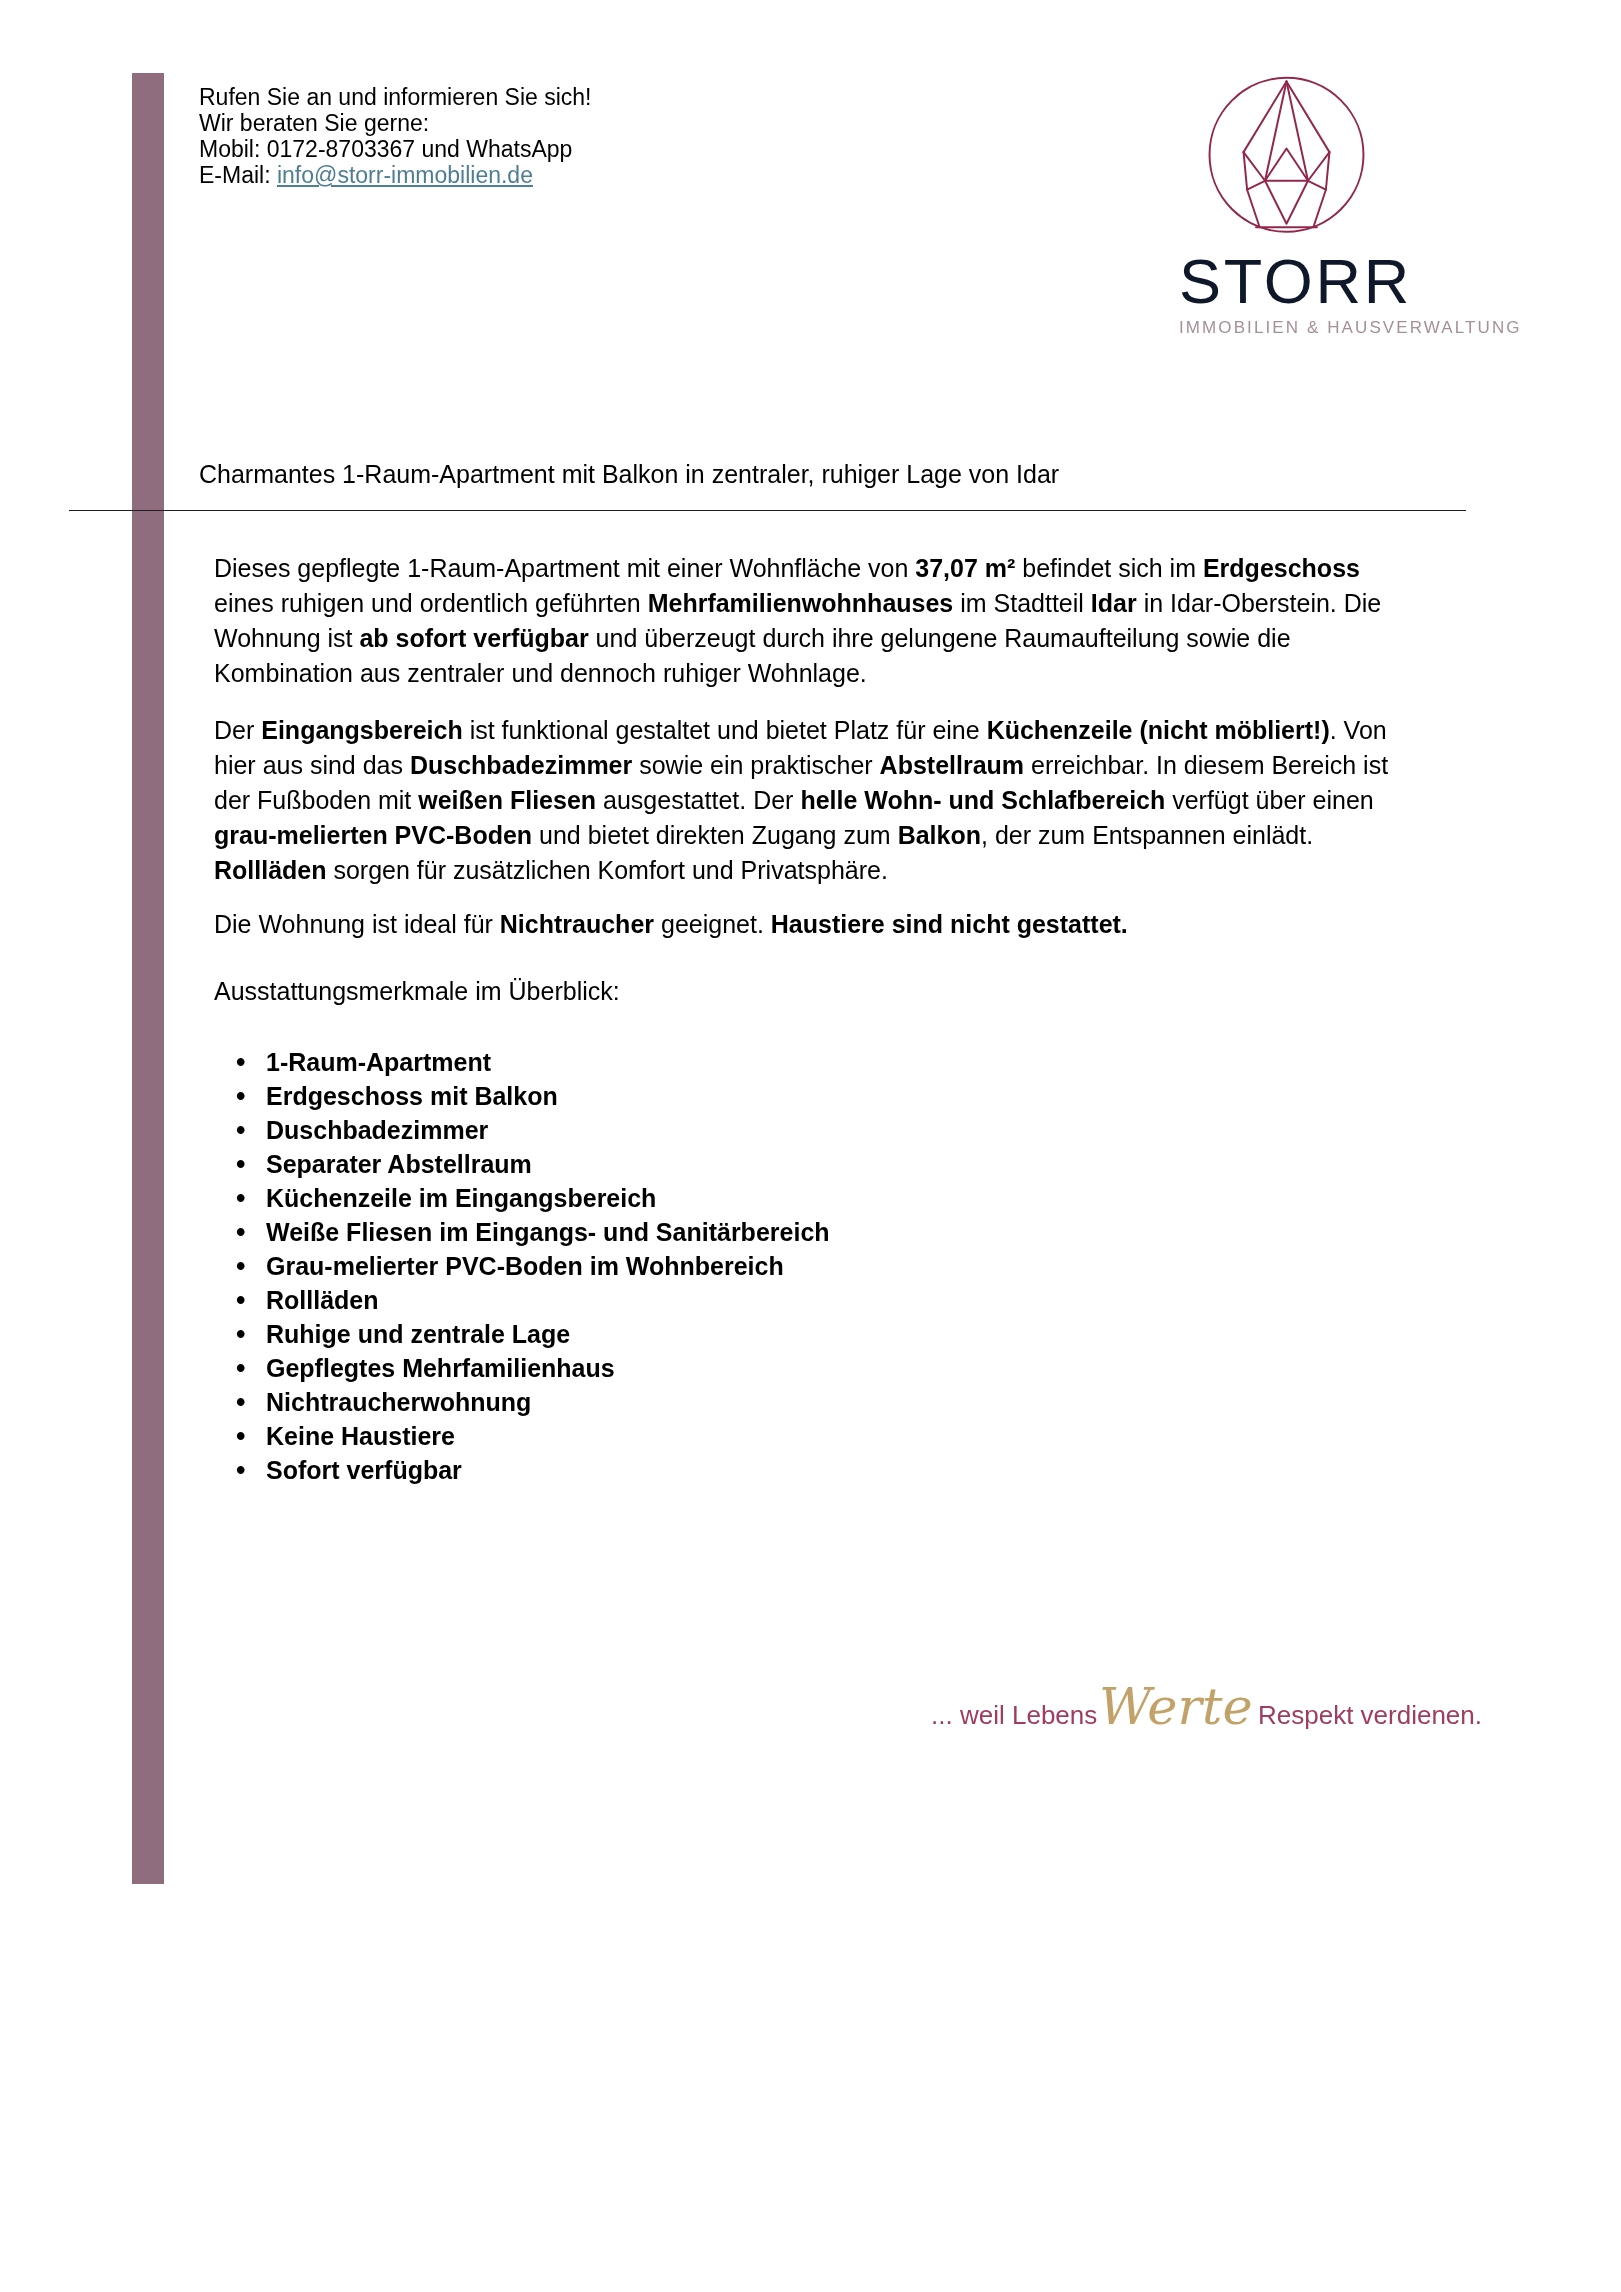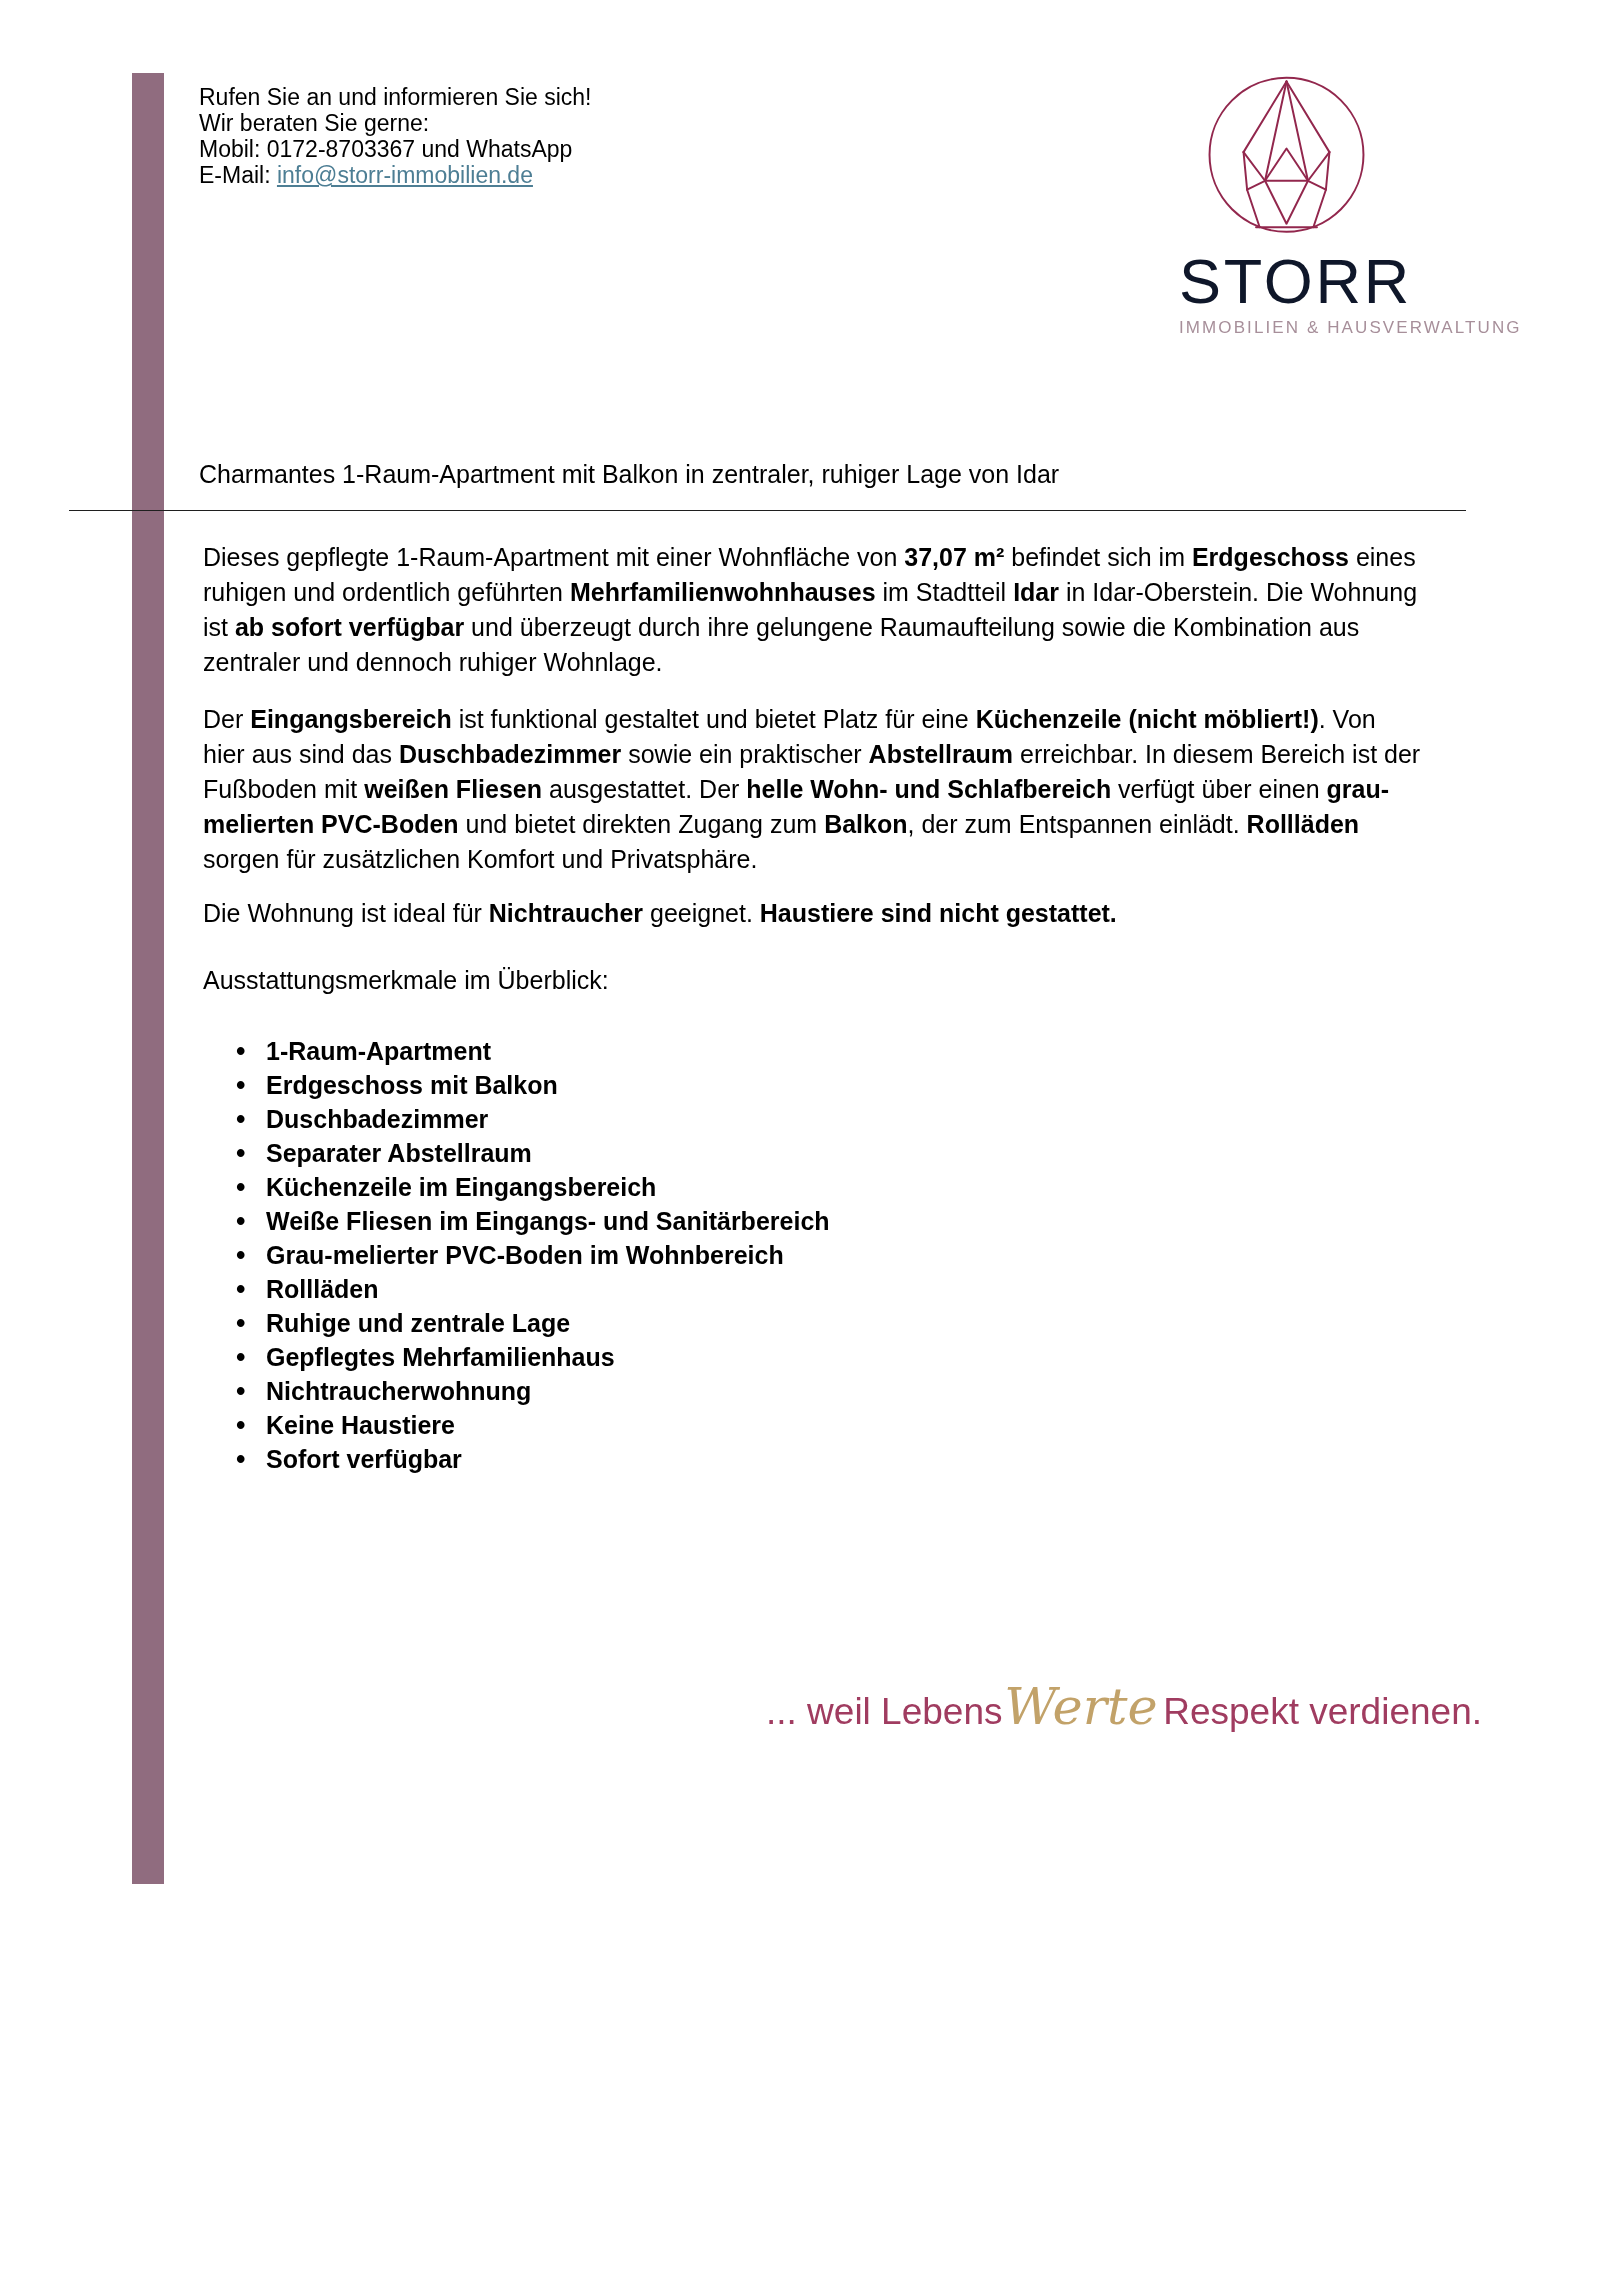--- a/index.html
+++ b/index.html
@@ -43,42 +43,42 @@
   }
   .title-rule{
     position:absolute;left:69px;top:510px;width:1397px;height:0;
     border-top:1.8px solid #1f1f1f;
   }
   
   .content{
     position:absolute;left:199px;top:536px;width:1227px;
     font-size:25px;line-height:35px;color:#000;
   }
-  .content p{margin:4px;}
+  .content p{margin:15px;}
   .p-intro{margin-bottom:21.5px !important;}
   .p-rooms{margin-bottom:19px !important;}
   .p-rules{margin-bottom:32px !important;}
   .features-heading{margin-bottom:36px !important;}
   .features{
     list-style:none;margin:0 0 54px 0;padding:0 0 0 37px;
   }
   .features li{
     position:relative;padding-left:30px;line-height:34px;font-size:25px;font-weight:bold;
   }
   .features li::before{
     content:"\2022";
     position:absolute;left:0;top:0;
     font-size:27px;
   }
   
   .tagline{
     position:absolute;right:140px;top:1677px;
     display:flex;align-items:baseline;white-space:nowrap;
   }
-  .tagline .plain{font-size:37px;color:#a03c60;}
+  .tagline .plain{font-size:26px;color:#a03c60;}
   .tagline .script{
     font-family:"DejaVu Serif",serif;font-style:italic;
     font-size:51px;color:#c2a269;margin:0 5.4px 0 1.8px;
   }
   
   .page-footer{
     position:absolute;left:199px;top:2162px;
     font-size:23px;color:#15803d;
   }
   b,.bold{font-weight:bold;}

